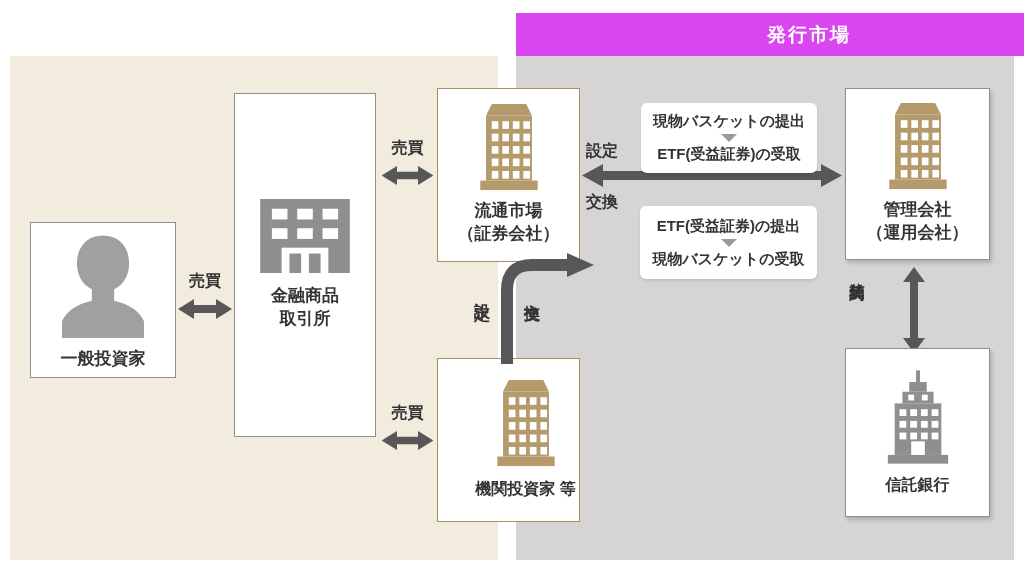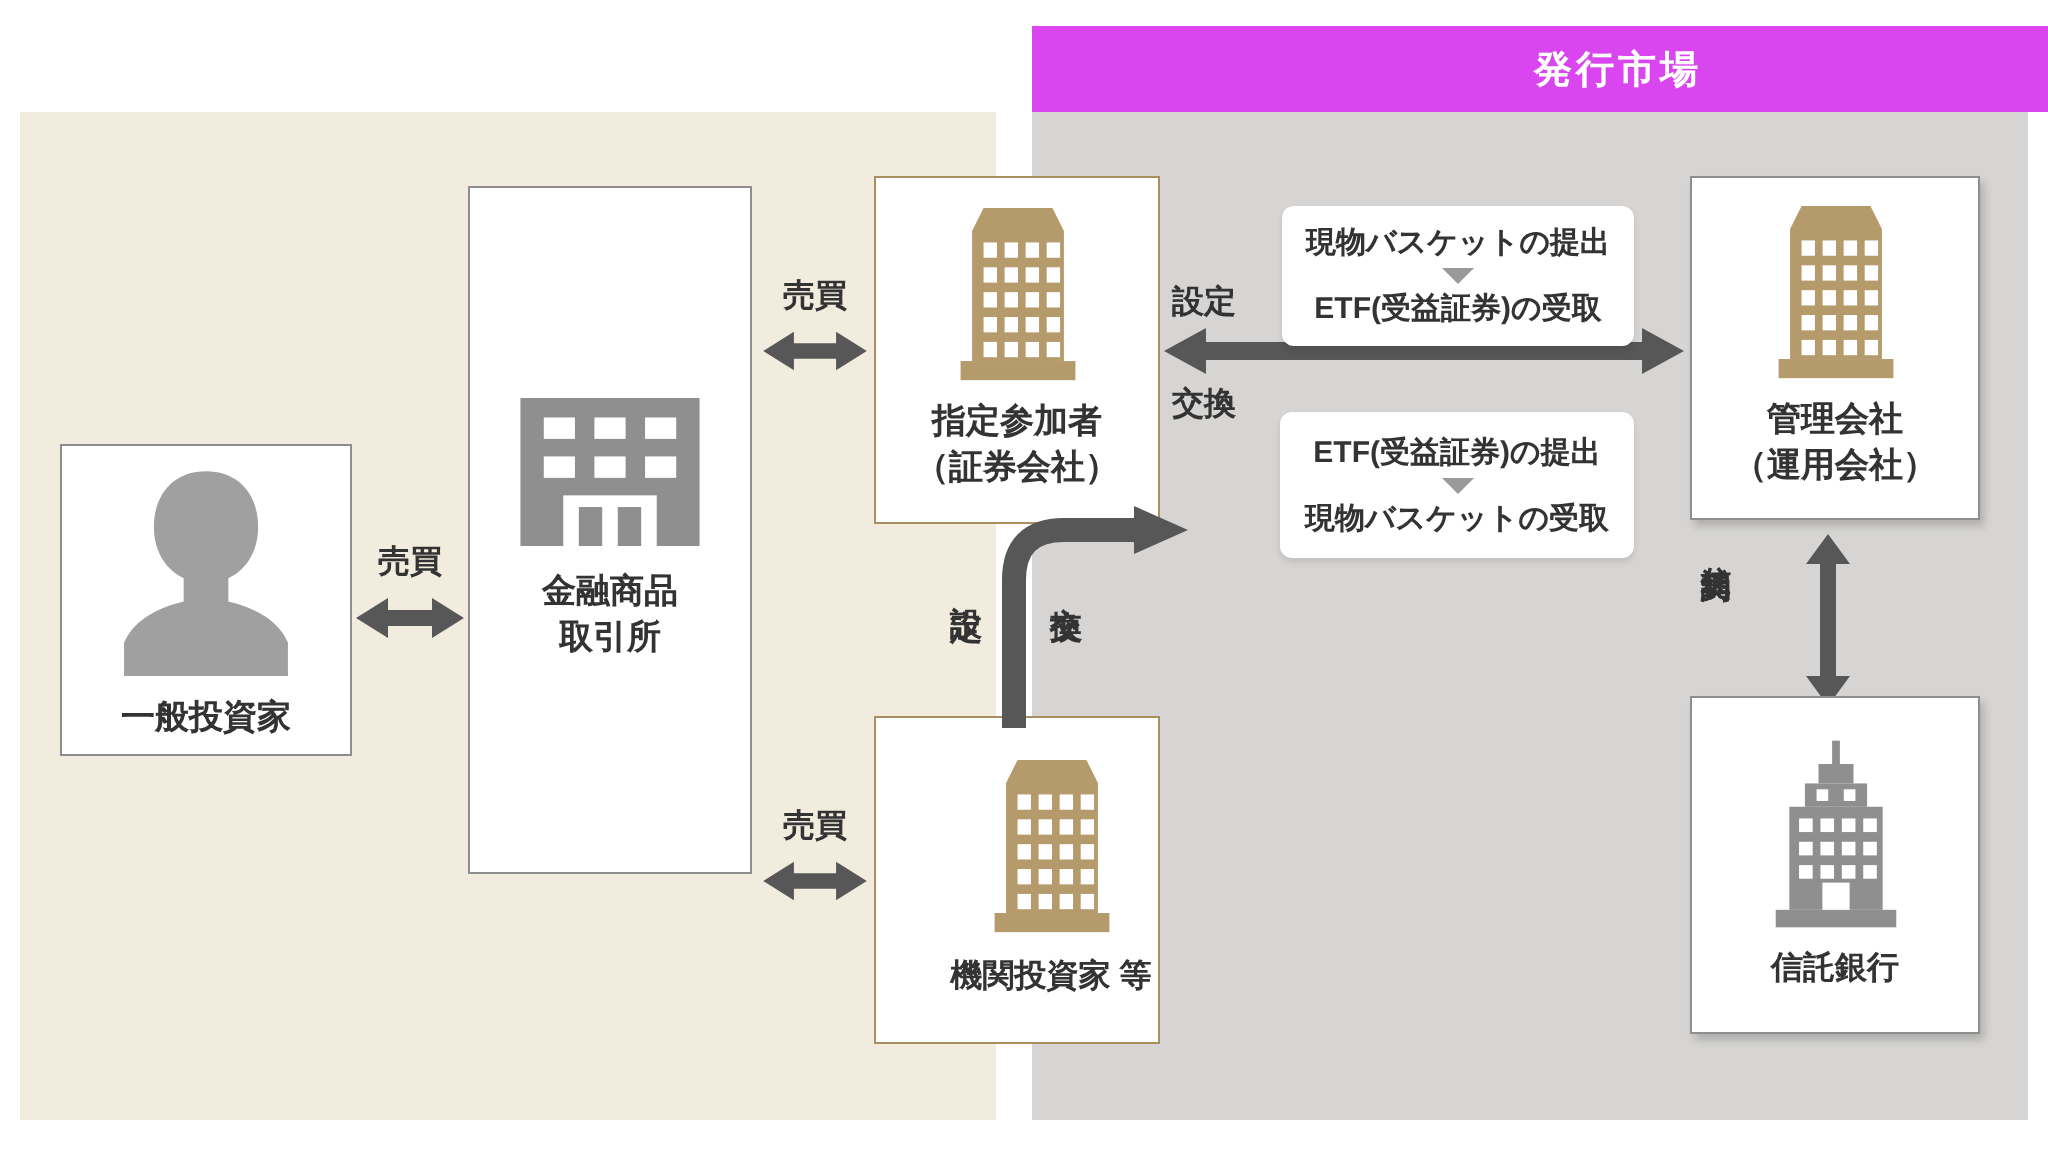--- a/index.html
+++ b/index.html
@@ -119,21 +119,21 @@
             <rect x="36" y="57" width="7" height="8"></rect>
             <rect x="47" y="57" width="7" height="8"></rect>
           <rect x="14" y="70" width="7" height="8"></rect>
             <rect x="25" y="70" width="7" height="8"></rect>
             <rect x="36" y="70" width="7" height="8"></rect>
             <rect x="47" y="70" width="7" height="8"></rect>
         </g>
       </svg>
     </span>
     <span class="lbl">
-      <span>指定参加者</span><br>
+      <span>流通市場</span><br>
       <span>（証券会社）</span>
     </span>
   </div>
 
   <div class="node border-tan" id="node-institutional">
     <span>
       <svg width="62" height="88" viewBox="0 0 64 92">
         <g fill="#B59A6C">
           <polygon points="14,0 50,0 56,12 8,12"></polygon>
           <rect x="8" y="12" width="48" height="68"></rect>

